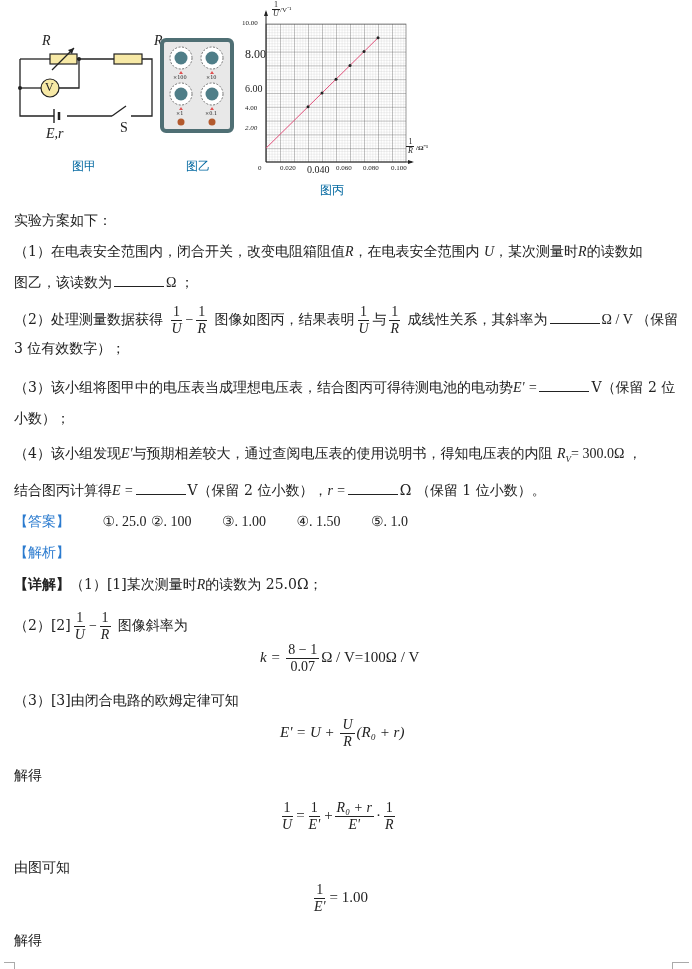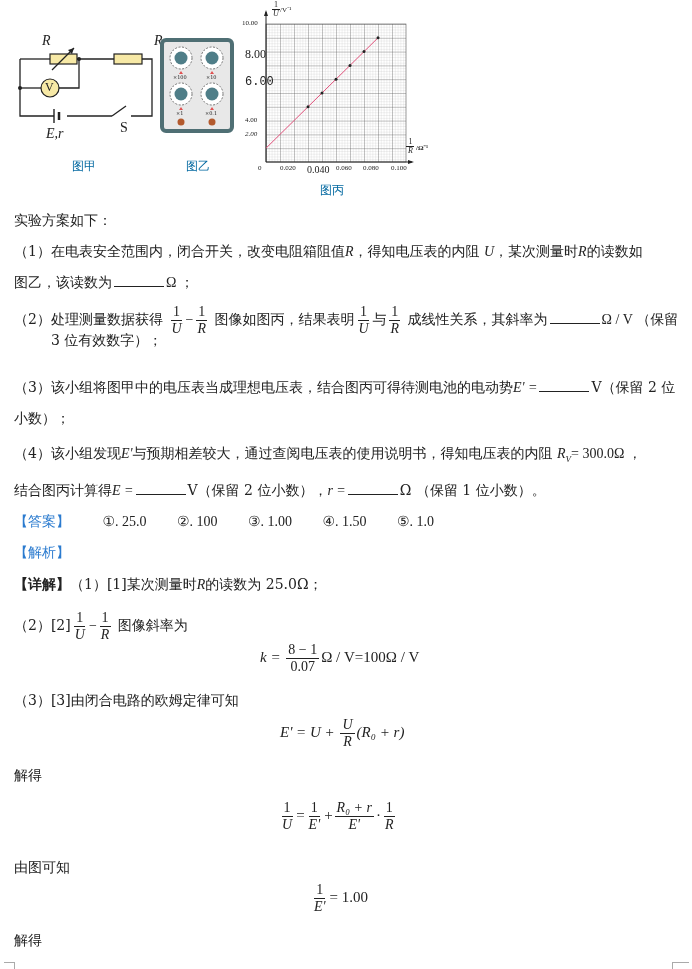--- a/index.html
+++ b/index.html
@@ -116,43 +116,43 @@
   </svg>
   
   <span class="abs frac" style="left:29px;top:1px;font-size:8px;line-height:8px;">
     <span class="num" style="font-size:8px;">1</span>
     <span class="den" style="font-size:8px;">U</span>
   </span>
   <span class="abs ser" style="left:40px;top:5px;font-size:7px;">/V⁻¹</span>
   
   <span class="abs ser" style="left:2px;top:19px;font-size:7px;">10.00</span>
   <span class="abs ser" style="left:5px;top:47px;font-size:12px;">8.00</span>
-  <span class="abs ser" style="left:5px;top:75px;font-size:12px;font-family:Liberation Mono, monospace;">6.00</span>
-  <span class="abs ser" style="left:5px;top:116px;font-size:7px;">4.00</span>
-  <span class="abs ser" style="left:5px;top:130px;font-size:7px;font-style:italic;">2.00</span>
+  <span class="abs ser" style="left:5px;top:83px;font-size:10px;">6.00</span>
+  <span class="abs ser" style="left:5px;top:104px;font-size:7px;">4.00</span>
+  <span class="abs ser" style="left:5px;top:124px;font-size:7px;font-style:italic;">2.00</span>
   
   <span class="abs frac" style="left:164px;top:138px;font-size:8px;line-height:8px;">
     <span class="num" style="font-size:8px;">1</span>
     <span class="den" style="font-size:8px;">R</span>
   </span>
   <span class="abs ser" style="left:176px;top:143px;font-size:7px;font-weight:bold;">/Ω⁻¹</span>
   
   <span class="abs ser" style="left:18px;top:164px;font-size:7px;">0</span>
   <span class="abs ser" style="left:40px;top:164px;font-size:7px;">0.020</span>
   <span class="abs ser" style="left:67px;top:164px;font-size:10px;">0.040</span>
   <span class="abs ser" style="left:96px;top:164px;font-size:7px;">0.060</span>
   <span class="abs ser" style="left:123px;top:164px;font-size:7px;">0.080</span>
   <span class="abs ser" style="left:151px;top:164px;font-size:7px;">0.100</span>
   <span class="abs cap" style="left:80px;top:182px;">图丙</span>
 </div>
 
 <div class="line" style="top:210px;">实验方案如下：</div>
 
 <div class="line" style="top:241px;">
-  <span>（1）在电表安全范围内，闭合开关，改变电阻箱阻值</span><span class="it">R</span><span>，得知电压表的内阻</span>
+  <span>（1）在电表安全范围内，闭合开关，改变电阻箱阻值</span><span class="it">R</span><span>，在电表安全范围内</span>
   <span class="it">U</span><span>，某次测量时</span><span class="it">R</span><span>的读数如</span>
 </div>
 <div class="line" style="top:272px;">
   <span>图乙，该读数为</span><span class="blank"></span><span class="ser">Ω ；</span>
 </div>
 
 <div class="line" style="top:302px;line-height:34px;">
   <span>（2）处理测量数据获得</span>
   <span class="frac">
       <span class="num">1</span>
@@ -163,38 +163,38 @@
     </span>
   <span>图像如图丙，结果表明</span><span class="frac">
       <span class="num">1</span>
       <span class="den">U</span>
     </span><span>与</span><span class="frac">
       <span class="num">1</span>
       <span class="den">R</span>
     </span>
   <span>成线性关系，其斜率为</span><span class="blank"></span><span class="ser">Ω / V （保留</span>
 </div>
-<div class="line" style="top:330px;margin-left:37px;">3 位有效数字）；</div>
+<div class="line" style="top:338px;">3 位有效数字）；</div>
 
 <div class="line" style="top:377px;">
   <span>（3）该小组将图甲中的电压表当成理想电压表，结合图丙可得待测电池的电动势</span><span class="it">E' =</span><span class="blank"></span><span>V（保留 2 位</span>
 </div>
 <div class="line" style="top:408px;">小数）；</div>
 
 <div class="line" style="top:443px;">
   <span>（4）该小组发现</span><span class="it">E'</span><span>与预期相差较大，通过查阅电压表的使用说明书，得知电压表的内阻</span>
   <span class="it">R</span><sub class="it" style="font-size:9px;">V</sub><span class="ser">= 300.0Ω ，</span>
 </div>
 <div class="line" style="top:480px;">
   <span>结合图丙计算得</span><span class="it">E =</span><span class="blank"></span><span>V（保留 2 位小数），</span><span class="it">r =</span><span class="blank"></span><span>Ω （保留 1 位小数）。</span>
 </div>
 
 <div class="line" style="top:511px;">
   <span class="blue" style="margin-right:28px;">【答案】</span>
-  <span class="ser" style="margin-right:26px;">①. 25.0</span>
+  <span class="ser" style="">①. 25.0</span>
   <span class="ser" style="margin-right:26px;">②. 100</span>
   <span class="ser" style="margin-right:26px;">③. 1.00</span>
   <span class="ser" style="margin-right:26px;margin-top:40px;">④. 1.50</span>
   <span class="ser">⑤. 1.0</span>
 </div>
 
 <div class="line blue" style="top:542px;">【解析】</div>
 <div class="line" style="top:574px;">
   <b>【详解】</b><span>（1）[1]某次测量时</span><span class="it">R</span><span>的读数为 25.0Ω；</span>
 </div>

